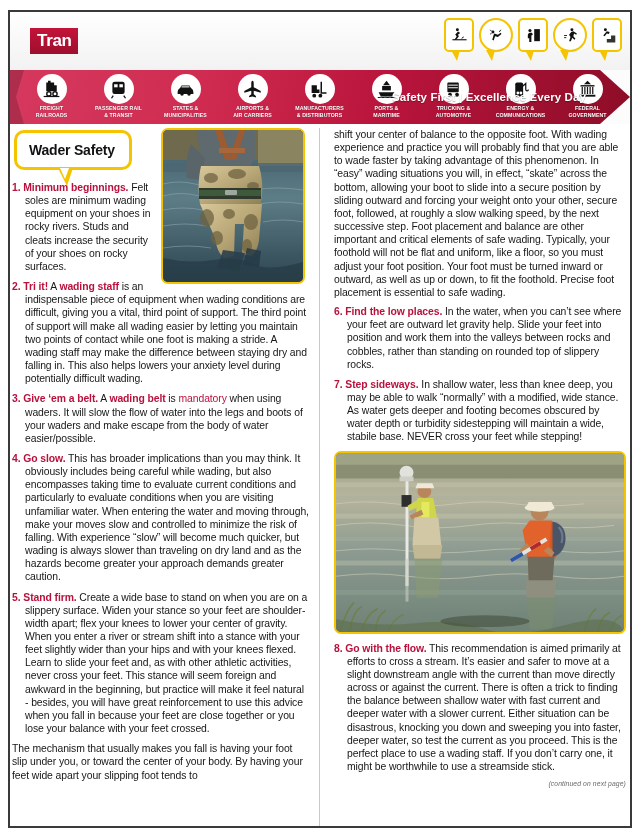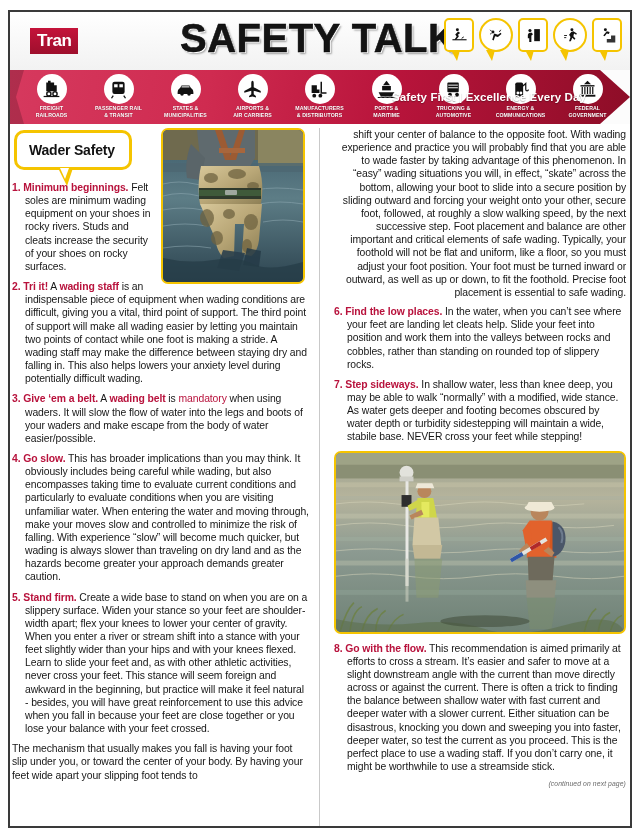--- a/index.html
+++ b/index.html
@@ -264,21 +264,21 @@
   }
   .lead {
     color: #b8123c;
     font-weight: bold;
   }
   .hl {
     color: #b8123c;
     font-weight: bold;
   }
   .hl-plain { color: #b8123c; }
-  .para.tight { margin-bottom: 6px; text-align: right; }
+  .para.tight { margin-bottom: 6px; }
   .cont {
     text-align: right;
     font-size: 6.8px;
     font-style: italic;
     color: #6a6a6a;
     margin-top: 3px;
     letter-spacing: 0.1px;
   }
 </style>
 </head>
@@ -287,21 +287,20 @@
 <div class="page">
   <div class="page-border"></div>
 
   <div class="header">
     <div class="header-top">
 
       <div class="logo">
         <div class="logo-tran">Tran</div>
       </div>
 
-      <div class="safety-talk">SAFETY TALK</div>
 
       <div class="bubble-icons">
         <div class="bub sq">
           <svg width="17" height="17" viewBox="0 0 24 24">
               <circle cx="9" cy="4" r="2.1" fill="#111"></circle>
               <path d="M10 6.5l-4 4 2 3 -3 4 2 1 4-5 -1-3 3-2z" fill="#111"></path>
               <path d="M2 18h20" stroke="#111" stroke-width="1.6"></path>
               <path d="M15 16l3-2" stroke="#111" stroke-width="1.4"></path>
             </svg>
         </div>
@@ -554,21 +553,21 @@
 
       <div class="para">The mechanism that usually makes you fall is having your foot slip under you, or toward the center of your body. By having your feet wide apart your slipping foot tends to</div>
     </div>
 
     <div class="col col-right">
 
       <div class="para tight">shift your center of balance to the opposite foot. With wading experience and practice you will probably find that you are able to wade faster by taking advantage of this phenomenon. In “easy” wading situations you will, in effect, “skate” across the bottom, allowing your boot to slide into a secure position by sliding outward and forcing your weight onto your other, secure foot, followed, at roughly a slow walking speed, by the next successive step.  Foot placement and balance are other important and critical elements of safe wading. Typically, your foothold will not be flat and uniform, like a floor, so you must adjust your foot position. Your foot must be turned inward or outward, as well as up or down, to fit the foothold. Precise foot placement is essential to safe wading.</div>
 
       <div class="item">
         <span class="num">6.</span>
-        <span class="lead">Find the low places.</span><span> In the water, when you can’t see where your feet are landing let cleats help. Slide your feet into position and work them into the valleys between rocks and cobbles, rather than standing on rounded top of slippery rocks.</span>
+        <span class="lead">Find the low places.</span><span> In the water, when you can’t see where your feet are outward let gravity help. Slide your feet into position and work them into the valleys between rocks and cobbles, rather than standing on rounded top of slippery rocks.</span>
       </div>
 
       <div class="item">
         <span class="num">7.</span>
         <span class="lead">Step sideways.</span><span> In shallow water, less than knee deep, you may be able to walk “normally” with a modified, wide stance. As water gets deeper and footing becomes obscured by water depth or turbidity sidestepping will maintain a wide, stabile base. NEVER cross your feet while stepping!</span>
       </div>
 
       <div class="photo photo-river">
         <svg viewBox="0 0 290 183" preserveAspectRatio="none">
           <defs>

